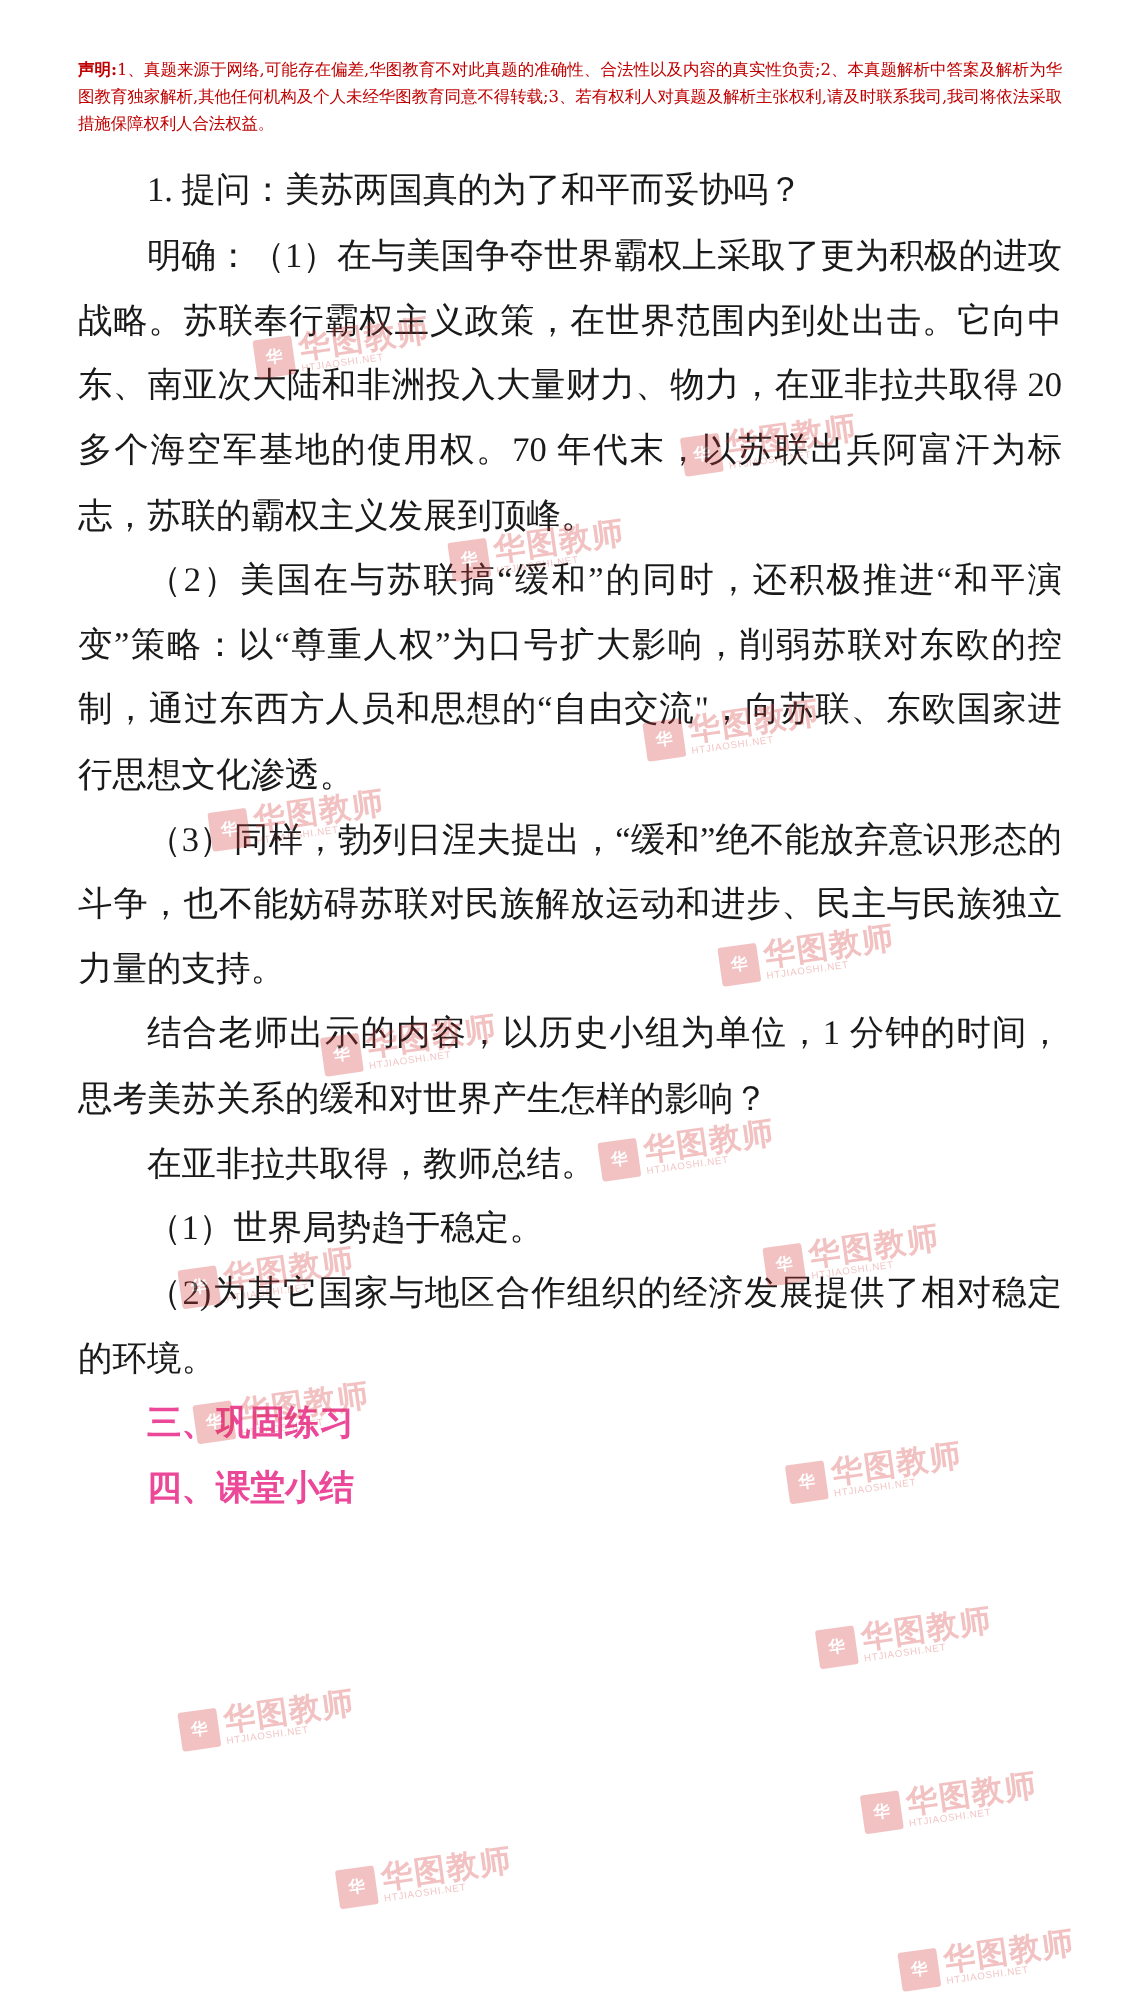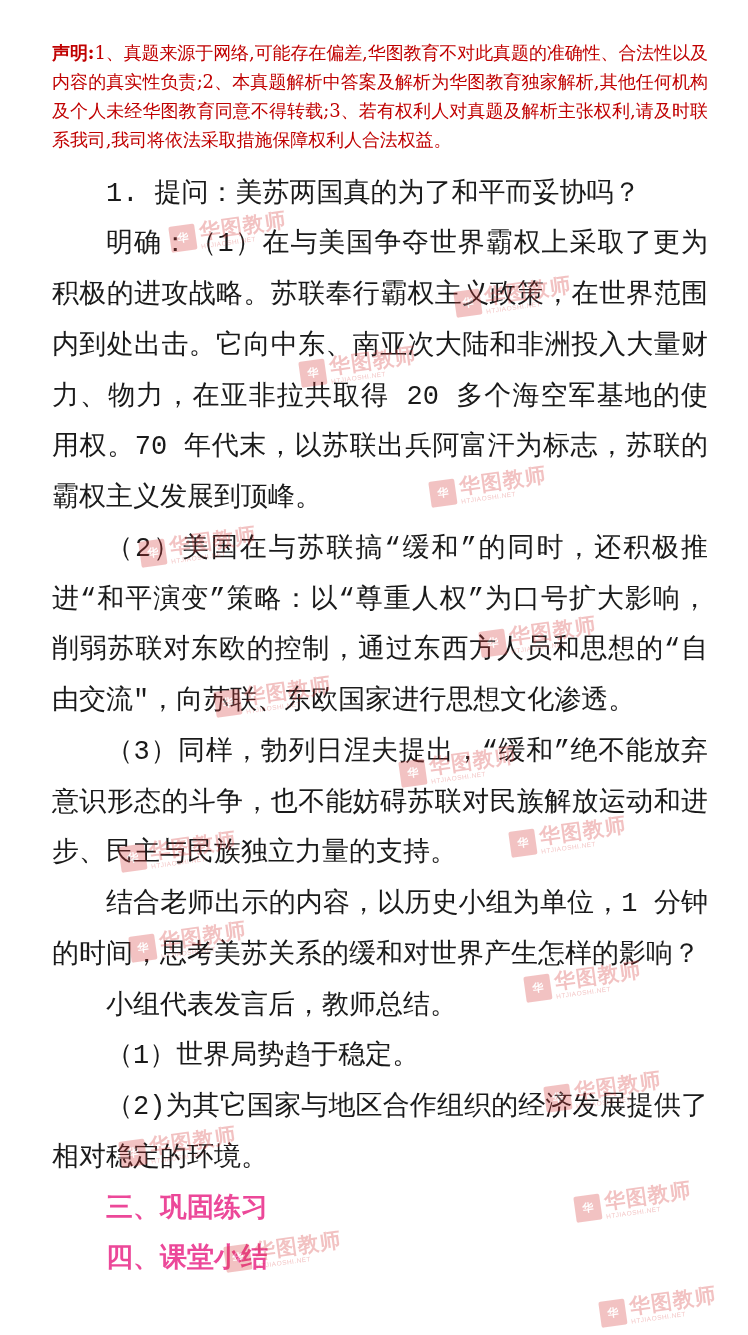--- a/index.html
+++ b/index.html
@@ -16,36 +16,36 @@
     font-family: "DejaVu Sans", "Liberation Sans", sans-serif;
   }
   .page {
     position: relative;
     width: 748px;
     height: 1335px;
     padding: 38px 40px 0 52px;
   }
   .disclaimer {
     color: #c00000;
-    font-size: 18px;
+    font-size: 11px;
     line-height: 1.62;
     text-align: justify;
     letter-spacing: -0.1px;
     margin: 0 0 14px 0;
     font-family: "DejaVu Serif", "Liberation Serif", serif;
   }
   .disclaimer .lead {
     font-weight: bold;
   }
   .body-text {
     color: #1a1a1a;
-    font-size: 27px;
+    font-size: 23px;
     line-height: 1.88;
     text-align: justify;
-    font-family: Liberation Mono, monospace;
+    font-family: Liberation Serif, serif;
   }
   p.para {
     margin: 0;
     text-indent: 2em;
   }
   p.heading {
     margin: 0;
     text-indent: 2em;
     font-weight: bold;
     color: #ec4899;
@@ -103,21 +103,21 @@
   <p class="disclaimer">
     <span class="lead">声明:</span><span>1、真题来源于网络,可能存在偏差,华图教育不对此真题的准确性、合法性以及内容的真实性负责;2、本真题解析中答案及解析为华图教育独家解析,其他任何机构及个人未经华图教育同意不得转载;3、若有权利人对真题及解析主张权利,请及时联系我司,我司将依法采取措施保障权利人合法权益。</span>
   </p>
 
   <div class="body-text">
     <p class="para">1. 提问：美苏两国真的为了和平而妥协吗？</p>
     <p class="para">明确：（1）在与美国争夺世界霸权上采取了更为积极的进攻战略。苏联奉行霸权主义政策，在世界范围内到处出击。它向中东、南亚次大陆和非洲投入大量财力、物力，在亚非拉共取得 20 多个海空军基地的使用权。70 年代末，以苏联出兵阿富汗为标志，苏联的霸权主义发展到顶峰。</p>
     <p class="para">（2）美国在与苏联搞“缓和”的同时，还积极推进“和平演变”策略：以“尊重人权”为口号扩大影响，削弱苏联对东欧的控制，通过东西方人员和思想的“自由交流"，向苏联、东欧国家进行思想文化渗透。</p>
     <p class="para">（3）同样，勃列日涅夫提出，“缓和”绝不能放弃意识形态的斗争，也不能妨碍苏联对民族解放运动和进步、民主与民族独立力量的支持。</p>
     <p class="para">结合老师出示的内容，以历史小组为单位，1 分钟的时间，思考美苏关系的缓和对世界产生怎样的影响？</p>
-    <p class="para">小组代表发言后，教师总结。</p>
+    <p class="para">在亚非拉共取得，教师总结。</p>
     <p class="para">（1）世界局势趋于稳定。</p>
     <p class="para">（2)为其它国家与地区合作组织的经济发展提供了相对稳定的环境。</p>
     <p class="heading">三、巩固练习</p>
     <p class="heading">四、课堂小结</p>
   </div>
 
   <div id="watermark-layer">
       <div class="wm" style="left: 170px; top: 225px;">
         <div class="mark">华</div>
         <div class="txt">

